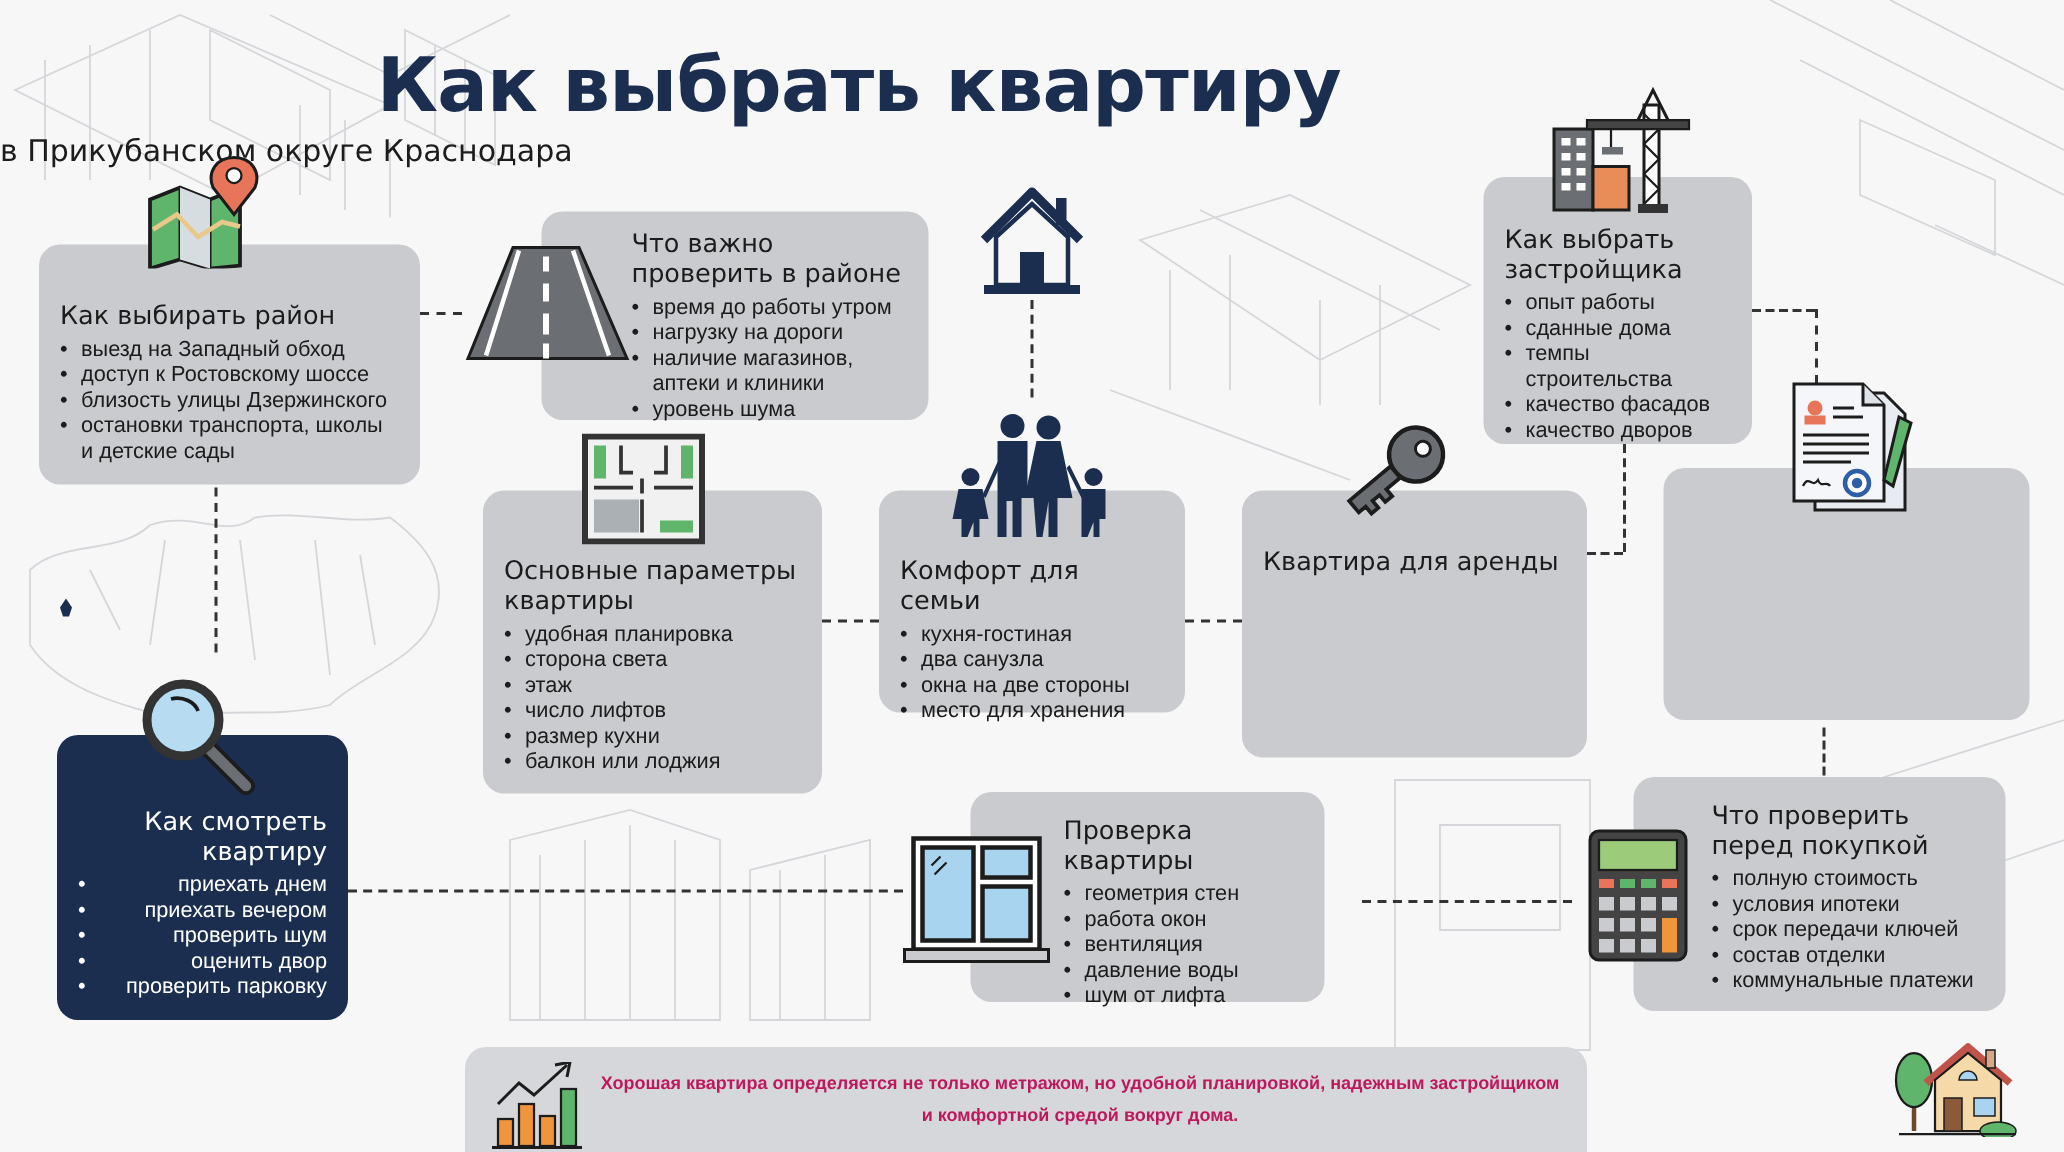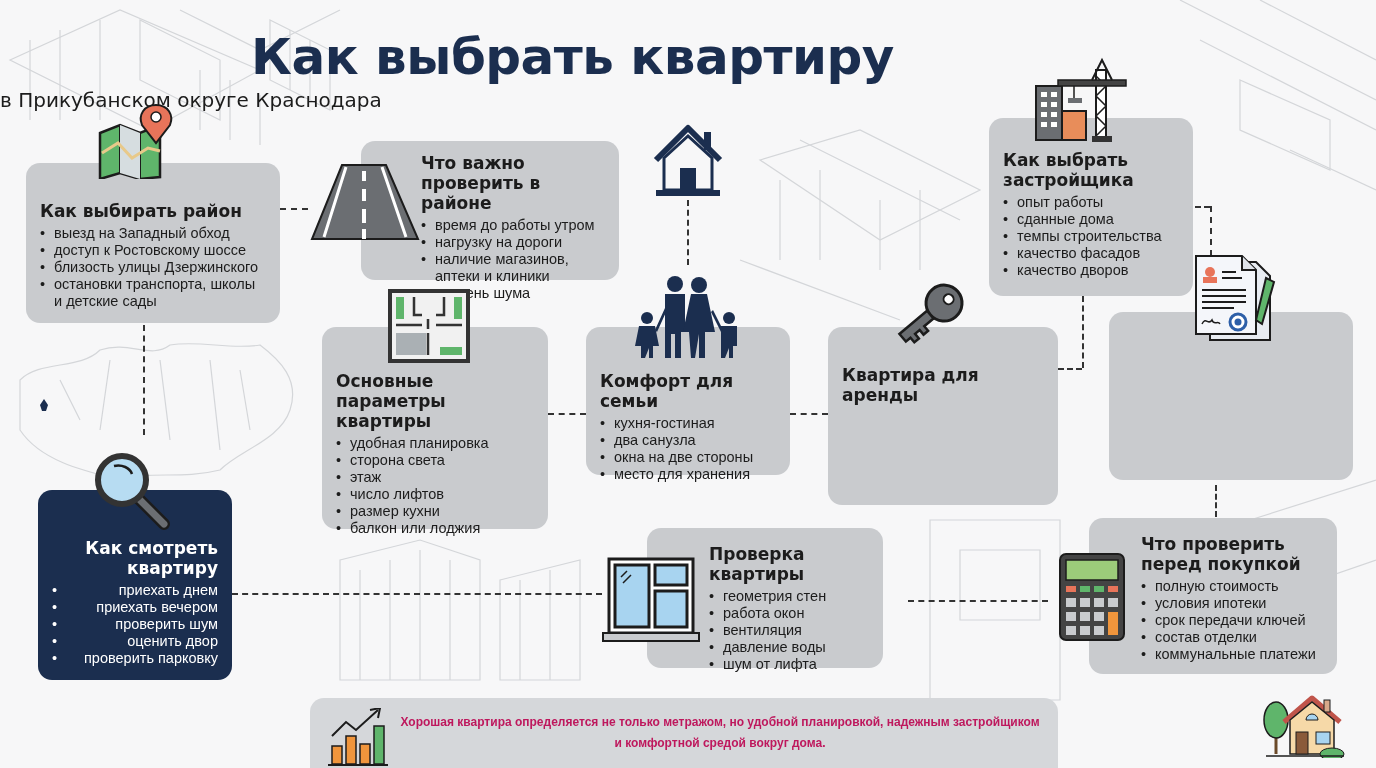--- a/index.html
+++ b/index.html
@@ -19,21 +19,21 @@
   .subtitle {
     position: absolute; left: 0; width: 1376px; top: 88px;
     text-align: left; font-size: 20px; color: #1c1c1c;
   }
   .card {
     position: absolute; background: #c9cbce; border-radius: 14px;
     padding: 10px 14px;
   }
   .card.dark { background: #1b2e4f; color: #fff; }
   .card h3 {
-    font-size: 17px; font-weight: bold; line-height: 20px; margin-bottom: 4px;
+    font-size: 17px; font-weight: normal; line-height: 20px; margin-bottom: 4px;
     font-family: "DejaVu Sans", sans-serif;
   }
   .card ul { list-style: none; }
   .card li {
     font-family: "Liberation Sans", sans-serif;
     font-size: 14.5px; line-height: 17px; padding-left: 14px; position: relative;
   }
   .card li::before {
     content: "•"; position: absolute; left: 0; top: 0;
   }
@@ -131,21 +131,21 @@
 </svg>
 
 <svg class="icon" style="left:650px; top:124px;" width="76" height="74" viewBox="0 0 76 74">
   <path d="M6 36 L38 4 L70 36" fill="none" stroke="#1b2e4f" stroke-width="6" stroke-linejoin="round"></path>
   <rect x="54" y="8" width="7" height="18" fill="#1b2e4f"></rect>
   <path d="M14 34 L38 12 L62 34 L62 66 L14 66 Z" fill="#f7f7f8" stroke="#1b2e4f" stroke-width="3"></path>
   <rect x="30" y="44" width="16" height="22" fill="#1b2e4f"></rect>
   <rect x="6" y="66" width="64" height="6" fill="#1b2e4f"></rect>
 </svg>
 
-<div class="card" style="left:989px; top:118px; width:204px; height:178px; padding-top:32px;">
+<div class="card" style="left:989px; top:118px; width:179px; height:178px; padding-top:32px;">
   <h3>Как выбрать застройщика</h3>
   <ul>
     <li>опыт работы</li>
     <li>сданные дома</li>
     <li>темпы строительства</li>
     <li>качество фасадов</li>
     <li>качество дворов</li>
   </ul>
 </div>
 <svg class="icon" style="left:1030px; top:56px;" width="100" height="86" viewBox="0 0 100 86">

